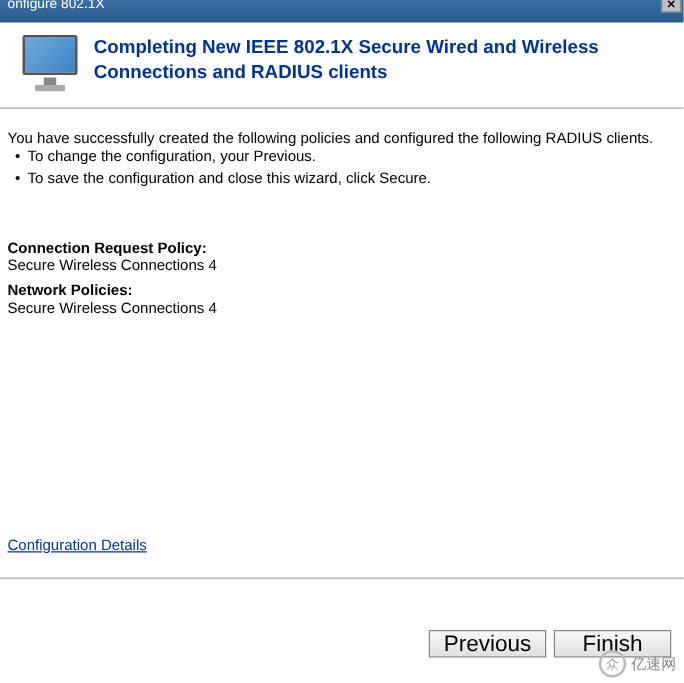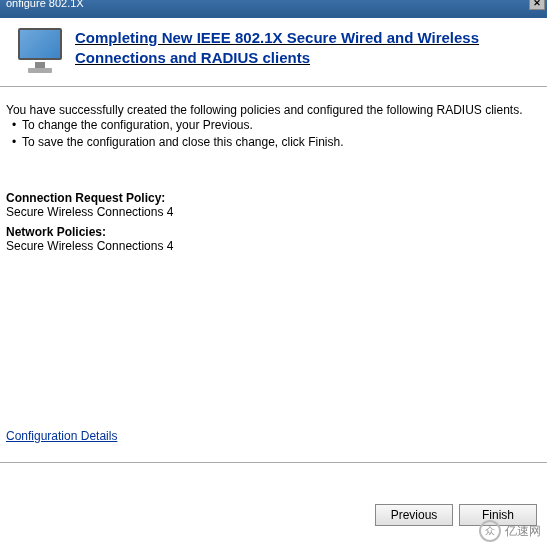--- a/index.html
+++ b/index.html
@@ -28,21 +28,20 @@
     background: #c0c0c0;
     border: 1px solid #888;
     display: flex; align-items: center; justify-content: center;
     font-size: 9px; font-weight: bold; color: #000;
     cursor: pointer;
   }
   .header {
     display: flex;
     padding: 10px 10px 8px 10px;
     border-bottom: 1px solid #aaa;
-    text-decoration: underline;
   }
   .header-icon {
     width: 55px; height: 50px;
     margin-right: 10px;
     flex-shrink: 0;
     position: relative;
   }
   .monitor-body {
     width: 44px; height: 32px;
     background: linear-gradient(135deg, #6fa8dc, #3d85c6);
@@ -89,25 +88,25 @@
     border-top: 1px solid #aaa;
   }
   .button-row {
     position: absolute;
     bottom: 20px;
     right: 10px;
     display: flex;
     gap: 6px;
   }
   .btn {
-    width: 78px;
+    width: 94px;
     height: 22px;
     background: linear-gradient(#f8f8f8, #e0e0e0);
     border: 1px solid #888;
-    font-size: 12px;
+    font-size: 18px;
     cursor: pointer;
   }
   .btn:disabled {
     color: #999;
     cursor: default;
   }
   .watermark {
     position: absolute;
     right: 6px;
     bottom: 4px;
@@ -141,21 +140,21 @@
     <div class="monitor-stand"></div>
     <div class="monitor-base"></div>
   </div>
   <div class="header-title">Completing New IEEE 802.1X Secure Wired and Wireless Connections and RADIUS clients</div>
 </div>
 
 <div class="body">
   <div class="intro">You have successfully created the following policies and configured the following RADIUS clients.</div>
   <ul class="bullets">
     <li>To change the configuration, your Previous.</li>
-    <li>To save the configuration and close this change, click Finish.</li>
+    <li>To save the configuration and close this wizard, click Secure.</li>
   </ul>
 
   <div class="section-label">Connection Request Policy:</div>
   <div class="section-value">Secure Wireless Connections 4</div>
 
   <div class="section-label">Network Policies:</div>
   <div class="section-value">Secure Wireless Connections 4</div>
 </div>
 
 <a class="config-link">Configuration Details</a>

